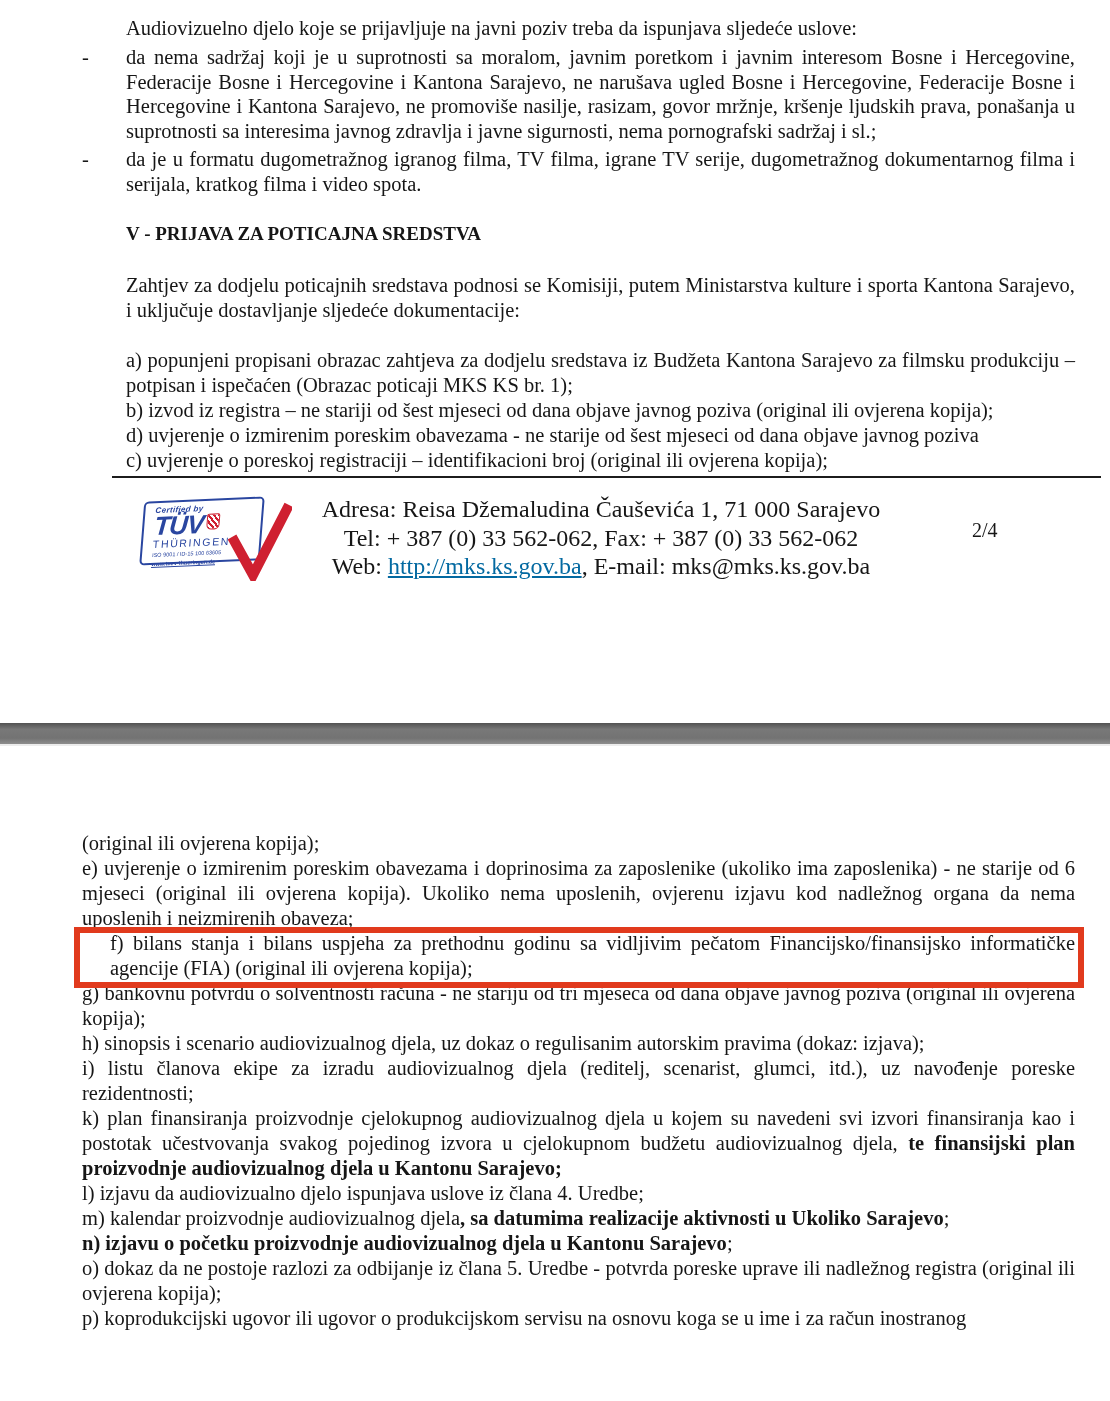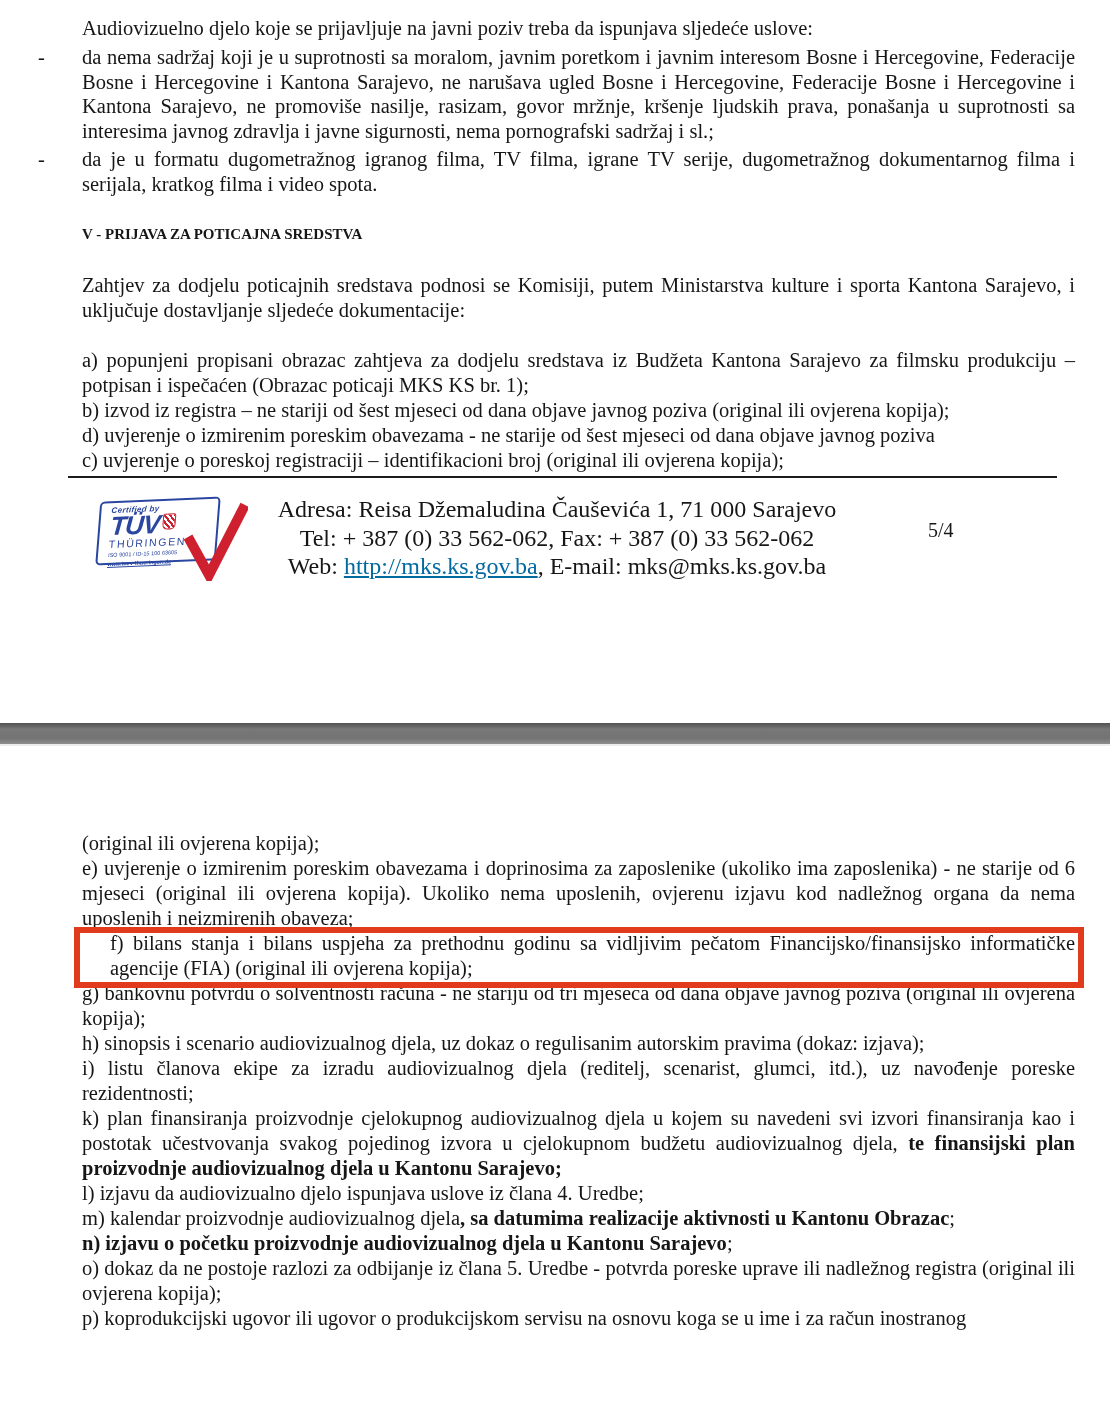--- a/index.html
+++ b/index.html
@@ -11,25 +11,26 @@
     -webkit-font-smoothing:antialiased;
   }
   .justify{text-align:justify;text-align-last:left;}
   .s-i{}
   .s-b{font-weight:bold;}
 
   
   .page2{
     position:relative;height:723px;box-sizing:border-box;
     padding:15px 35px 0 82px;
+    margin-left:44px;
   }
   .intro{margin:0;line-height:26px;}
   .bullet{position:relative;line-height:24.5px;margin-top:4px;}
   .bullet .marker{position:absolute;left:-44px;top:0;}
-  .heading{margin:25px 0 0 0;font-size:15px;line-height:26px;font-weight:bold;}
+  .heading{margin:25px 0 0 0;font-size:19px;line-height:26px;font-weight:bold;}
   .para{margin:26px 0 0 0;line-height:25px;}
   .items2{margin-top:25px;line-height:25px;}
   .item{margin:0;}
   .footer-rule{height:2px;background:#1c1c1c;margin:3px 0 0 -14px;width:989px;}
 
   .footer{position:relative;height:96px;margin-top:13px;}
   .addr{
     position:absolute;left:155px;top:4px;width:640px;text-align:center;
     line-height:28.5px;font-size:24px;
   }
@@ -127,40 +128,40 @@
       </div>
 
       <div class="addr">
         <div class="addr-line">Adresa: Reisa Džemaludina Čauševića 1, 71 000 Sarajevo</div>
         <div class="addr-line">Tel: + 387 (0) 33 562-062, Fax: + 387 (0) 33 562-062</div>
         <div class="addr-line">
           <span>Web: </span><a class="link">http://mks.ks.gov.ba</a><span>, E-mail: mks@mks.ks.gov.ba</span>
         </div>
       </div>
 
-      <div class="pagenum">5/4</div>
+      <div class="pagenum">2/4</div>
     </div>
   </section>
 
   <div class="page-divider"></div>
 
   <section class="page3">
 
     <div class="item justify"><span class="s-i">(original ili ovjerena kopija);</span></div>
     <div class="item justify"><span>e) uvjerenje o izmirenim poreskim obavezama i doprinosima za zaposlenike (ukoliko ima zaposlenika) - ne starije od 6 mjeseci </span><span class="s-i">(original ili ovjerena kopija)</span><span>. Ukoliko nema uposlenih, ovjerenu izjavu kod nadležnog organa da nema uposlenih i neizmirenih obaveza;</span></div>
 
     <div class="hl-wrap">
       <div class="item justify"><span>f) bilans stanja i bilans uspjeha za prethodnu godinu sa vidljivim pečatom Financijsko/finansijsko informatičke agencije (FIA) (</span><span class="s-i">original ili ovjerena kopija</span><span>);</span></div>
       <div class="hl-box"></div>
     </div>
 
     <div class="item justify"><span>g) bankovnu potvrdu o solventnosti računa - ne stariju od tri mjeseca od dana objave javnog poziva </span><span class="s-i">(original ili ovjerena kopija);</span></div>
     <div class="item justify"><span>h) sinopsis i scenario audiovizualnog djela, uz dokaz o regulisanim autorskim pravima (dokaz: izjava);</span></div>
     <div class="item justify"><span>i) listu članova ekipe za izradu audiovizualnog djela (reditelj, scenarist, glumci, itd.), uz navođenje poreske rezidentnosti;</span></div>
     <div class="item justify"><span>k) plan finansiranja proizvodnje cjelokupnog audiovizualnog djela u kojem su navedeni svi izvori finansiranja kao i postotak učestvovanja svakog pojedinog izvora u cjelokupnom budžetu audiovizualnog djela, </span><span class="s-b">te finansijski plan proizvodnje audiovizualnog djela u Kantonu Sarajevo;</span></div>
     <div class="item justify"><span>l) izjavu da audiovizualno djelo ispunjava uslove iz člana 4. Uredbe;</span></div>
-    <div class="item justify"><span>m) kalendar proizvodnje audiovizualnog djela</span><span class="s-b">, sa datumima realizacije aktivnosti u Kantonu Obrazac</span><span>;</span></div>
+    <div class="item justify"><span>m) kalendar proizvodnje audiovizualnog djela</span><span class="s-b">, sa datumima realizacije aktivnosti u Ukoliko Sarajevo</span><span>;</span></div>
     <div class="item justify"><span class="s-b">n) izjavu o početku proizvodnje audiovizualnog djela u Kantonu Sarajevo</span><span>;</span></div>
     <div class="item justify"><span>o) dokaz da ne postoje razlozi za odbijanje iz člana 5. Uredbe - potvrda poreske uprave ili nadležnog registra </span><span class="s-i">(original ili ovjerena kopija)</span><span>;</span></div>
     <div class="item justify"><span>p) koprodukcijski ugovor ili ugovor o produkcijskom servisu na osnovu koga se u ime i za račun inostranog</span></div>
 
   </section>
 </main>
 
 </body></html>

